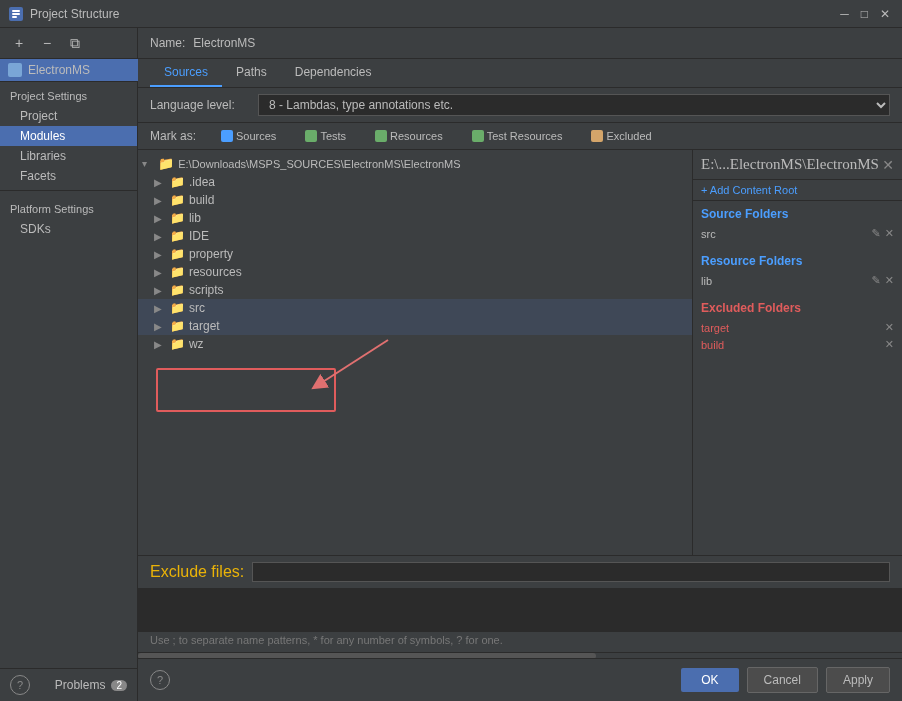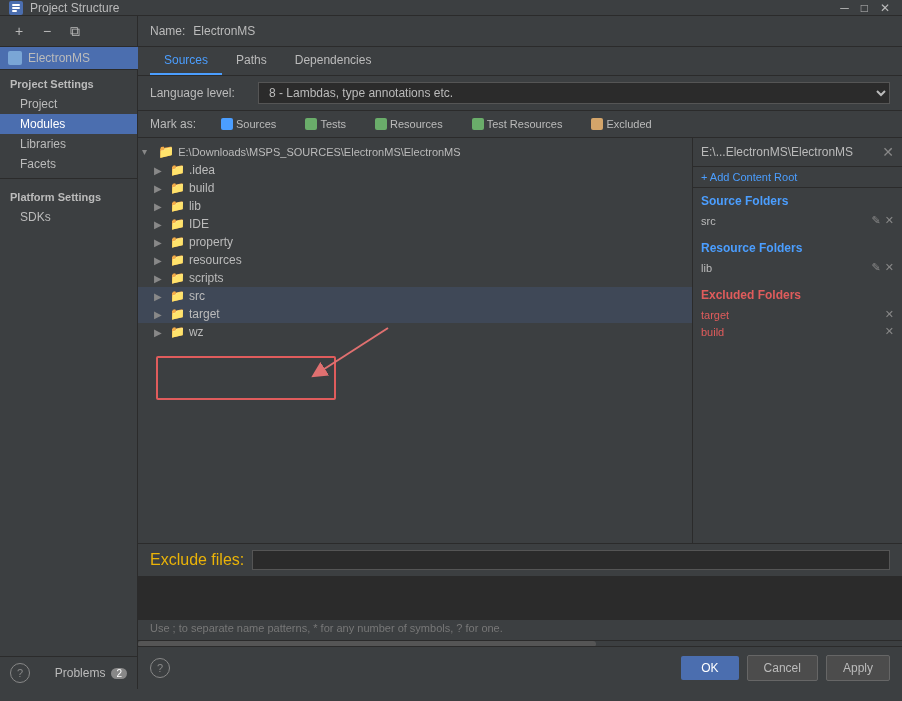--- a/index.html
+++ b/index.html
@@ -1,20 +1,20 @@
 <!DOCTYPE html>
 <html><head>
   <meta charset="utf-8">
   <style>
     * { box-sizing: border-box; margin: 0; padding: 0; }
     body { font-family: 'Segoe UI', Arial, sans-serif; font-size: 12px; background: #3c3f41; color: #bbbbbb; width: 902px; height: 701px; overflow: hidden; }
 
     .title-bar {
       background: #3c3f41;
-      height: 16px;
+      height: 28px;
       display: flex;
       align-items: center;
       padding: 0 8px;
       border-bottom: 1px solid #2b2b2b;
       user-select: none;
     }
     .title-bar-icon { width: 16px; height: 16px; margin-right: 6px; }
     .title-bar-title { color: #bbbbbb; font-size: 12px; flex: 1; }
     .title-bar-controls { display: flex; gap: 4px; align-items: center; }
     .title-bar-btn { color: #bbbbbb; font-size: 12px; cursor: pointer; padding: 0 4px; }
@@ -26,21 +26,21 @@
       width: 138px;
       background: #3c3f41;
       border-right: 1px solid #2b2b2b;
       display: flex;
       flex-direction: column;
       flex-shrink: 0;
     }
     .sidebar-section-header {
       color: #bbbbbb;
       font-size: 11px;
-      font-weight: bold;
+      font-weight: normal;
       padding: 8px 10px 4px 10px;
     }
     .sidebar-item {
       padding: 3px 10px 3px 20px;
       cursor: pointer;
       color: #bbbbbb;
       font-size: 12px;
     }
     .sidebar-item.active { background: #4b6eaf; color: #ffffff; }
     .sidebar-divider { height: 1px; background: #2b2b2b; margin: 4px 0; }
@@ -468,21 +468,21 @@
               </marker>
             </defs>
             <line x1="130" y1="10" x2="60" y2="55" stroke="#e07070" stroke-width="2" marker-end="url(#arrowhead)"></line>
           </svg>
         </div>
 
       </div>
 
       <div class="info-panel">
         <div class="info-header">
-          <span class="info-module-name" style="font-size:12px;">E:\...ElectronMS\ElectronMS</span>
+          <span class="info-module-name" style="font-size:15px;font-family:Liberation Serif, serif;">E:\...ElectronMS\ElectronMS</span>
           <span class="info-close-btn">✕</span>
         </div>
 
         <div class="add-content-root-btn">+ Add Content Root</div>
 
         <div class="info-section">
           <div class="info-section-title source">Source Folders</div>
           <div class="info-entry">
             <span class="info-entry-name">src</span>
             <div class="info-entry-actions">

